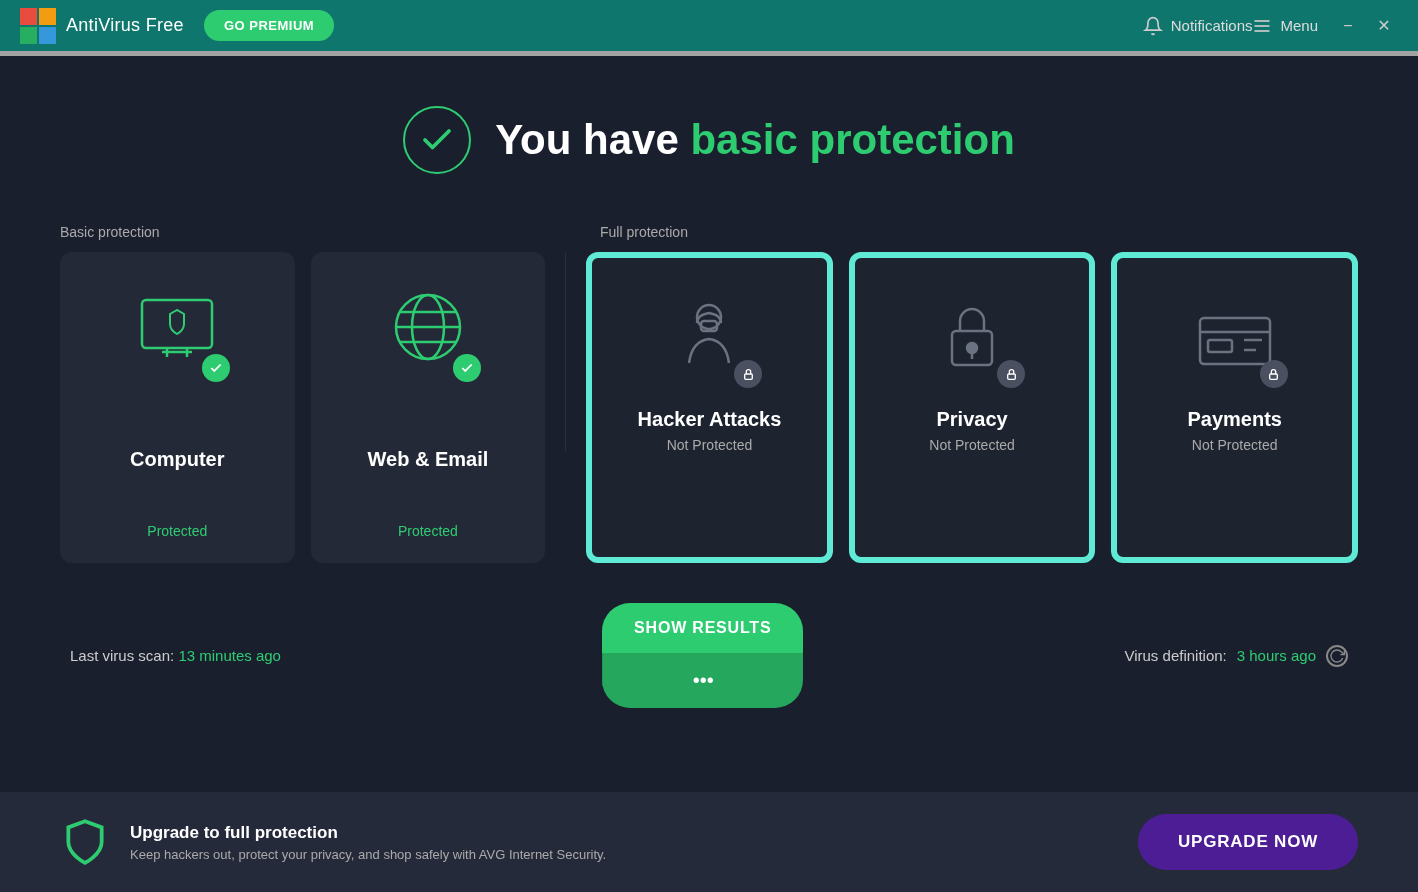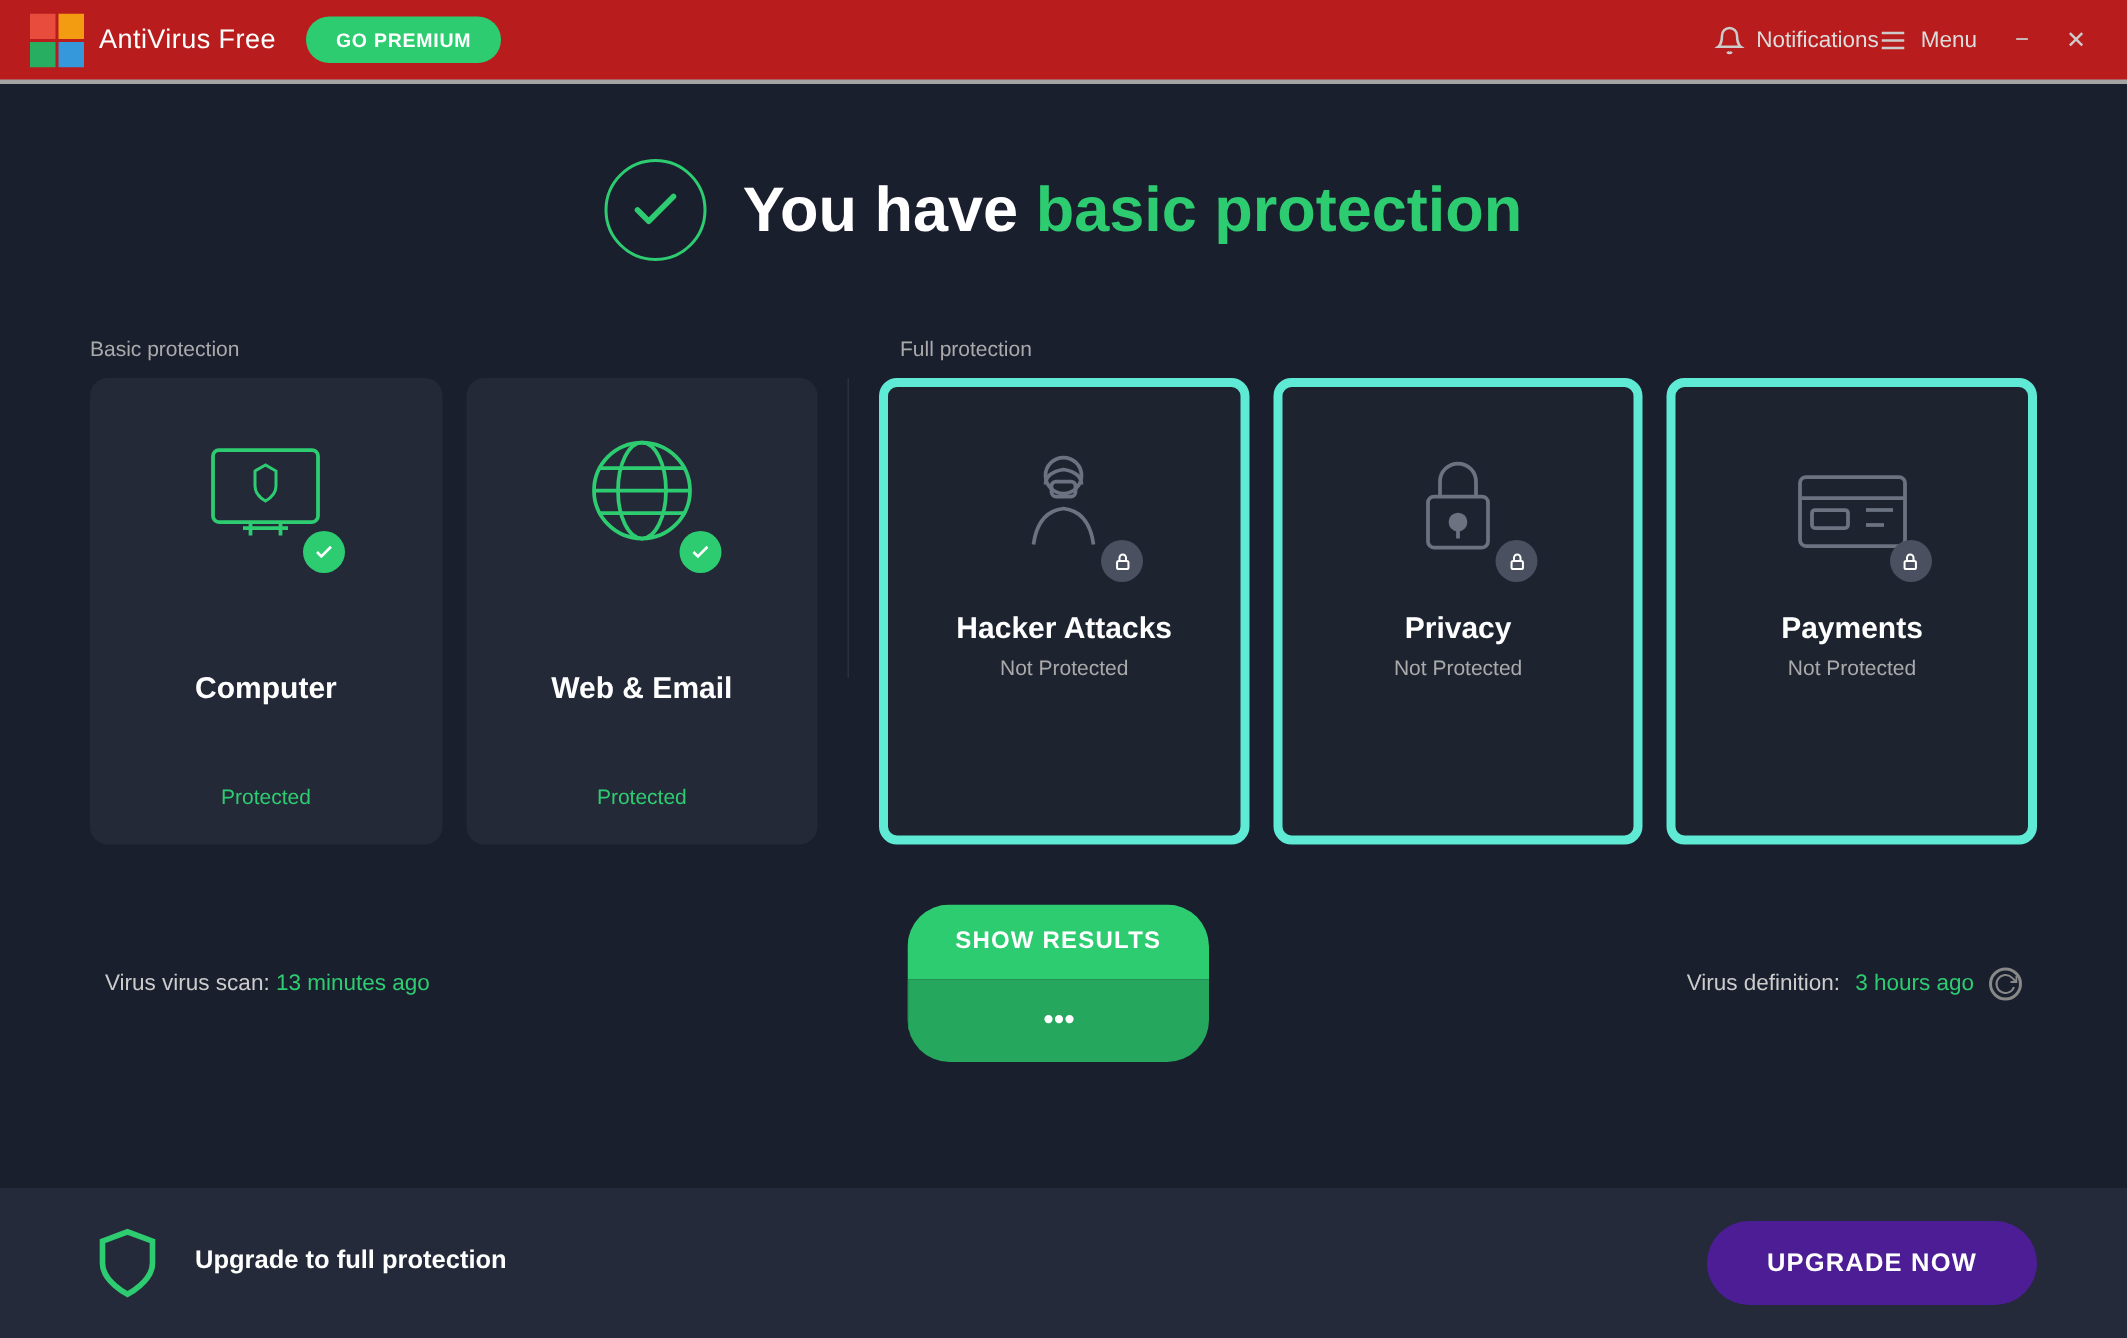--- a/index.html
+++ b/index.html
@@ -8,26 +8,26 @@
       height: 892px;
       background: #1a1f2e;
       font-family: 'Segoe UI', Arial, sans-serif;
       color: #fff;
       overflow: hidden;
       position: relative;
     }
 
     
     .title-bar {
-      background: #b91c1c;
+      background: #0f766e;
       height: 56px;
       display: flex;
       align-items: center;
       padding: 0 20px;
-      border-bottom: 3px solid #a3a3a3;
+      border-bottom: 5px solid #a3a3a3;
     }
     .logo-area {
       display: flex;
       align-items: center;
       gap: 10px;
     }
     .avg-logo {
       width: 36px;
       height: 36px;
     }
@@ -459,21 +459,21 @@
         </div>
       </div>
       <div class="card-title">Payments</div>
       <div class="card-status-text status-gray">Not Protected</div>
     </div>
 
   </div>
 
   <div class="bottom-scan-bar" style="margin-top: 40px;">
     <div class="scan-info">
-      <span>Virus virus scan: </span><span class="scan-time">13 minutes ago</span>
+      <span>Last virus scan: </span><span class="scan-time">13 minutes ago</span>
     </div>
     <div class="scan-buttons">
       <button class="show-results-btn">SHOW RESULTS</button>
       <button class="scan-more-btn">•••</button>
     </div>
     <div class="virus-def-info">
       <span>Virus definition: </span>
         <span class="virus-def-time">3 hours ago</span>
       <div class="refresh-icon">
         <svg width="16" height="16" viewBox="0 0 24 24" fill="none" stroke="#888" stroke-width="2">
@@ -485,15 +485,16 @@
   </div>
 
 </div>
 
 <div class="upgrade-banner">
   <svg class="banner-shield" width="50" height="50" viewBox="0 0 24 24" fill="none" stroke="#2ecc71" stroke-width="1.8">
     <path d="M12 22s8-4 8-10V5l-8-3-8 3v7c0 6 8 10 8 10z"></path>
   </svg>
   <div class="banner-text-area">
     <div class="banner-title">Upgrade to full protection</div>
+    <div class="banner-desc">Keep hackers out, protect your privacy, and shop safely with AVG Internet Security.</div>
   </div>
   <button class="upgrade-now-btn">UPGRADE NOW</button>
 </div>
 
 </body></html>

